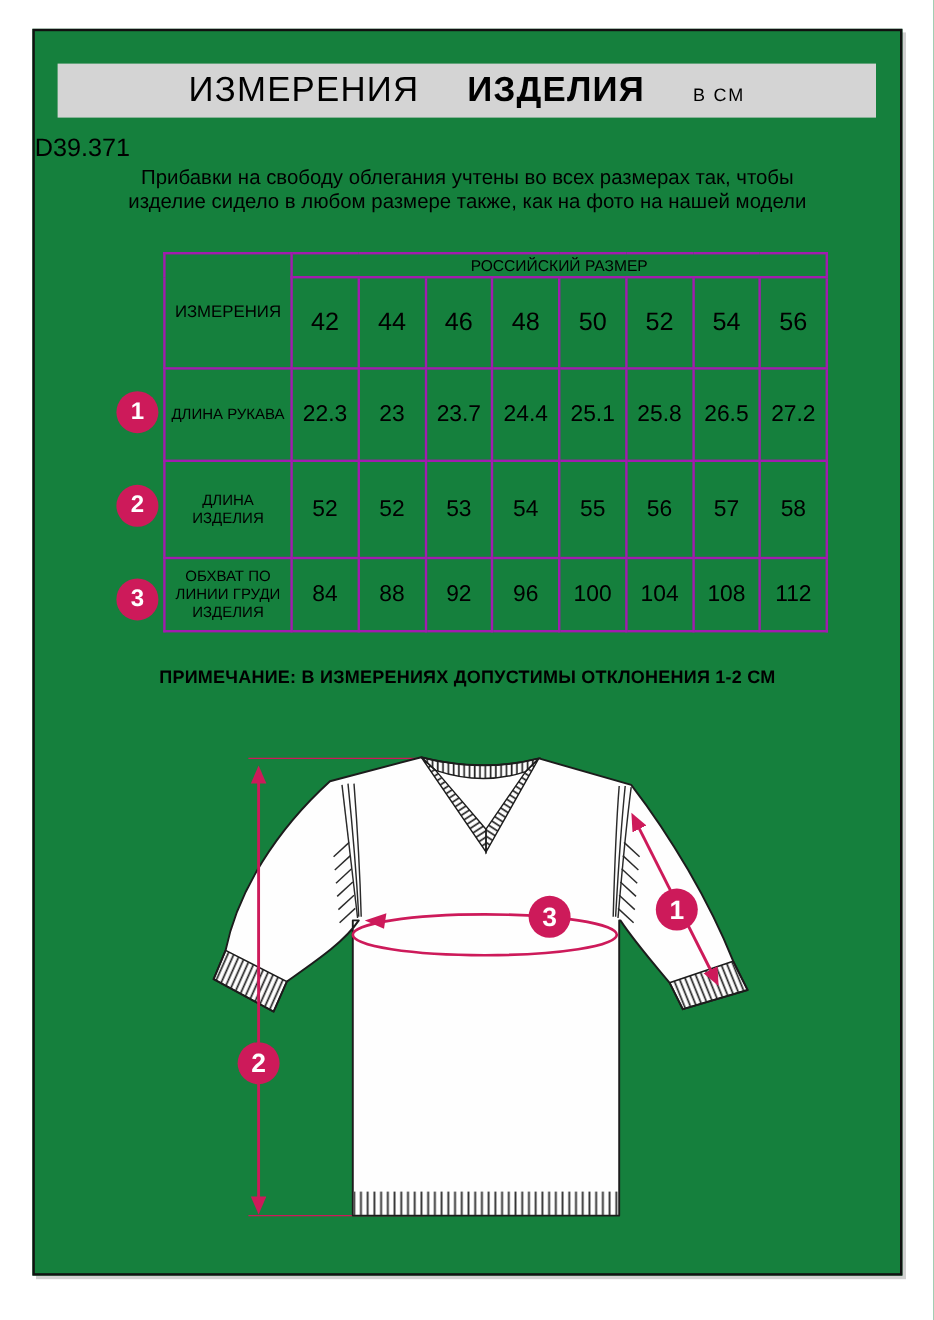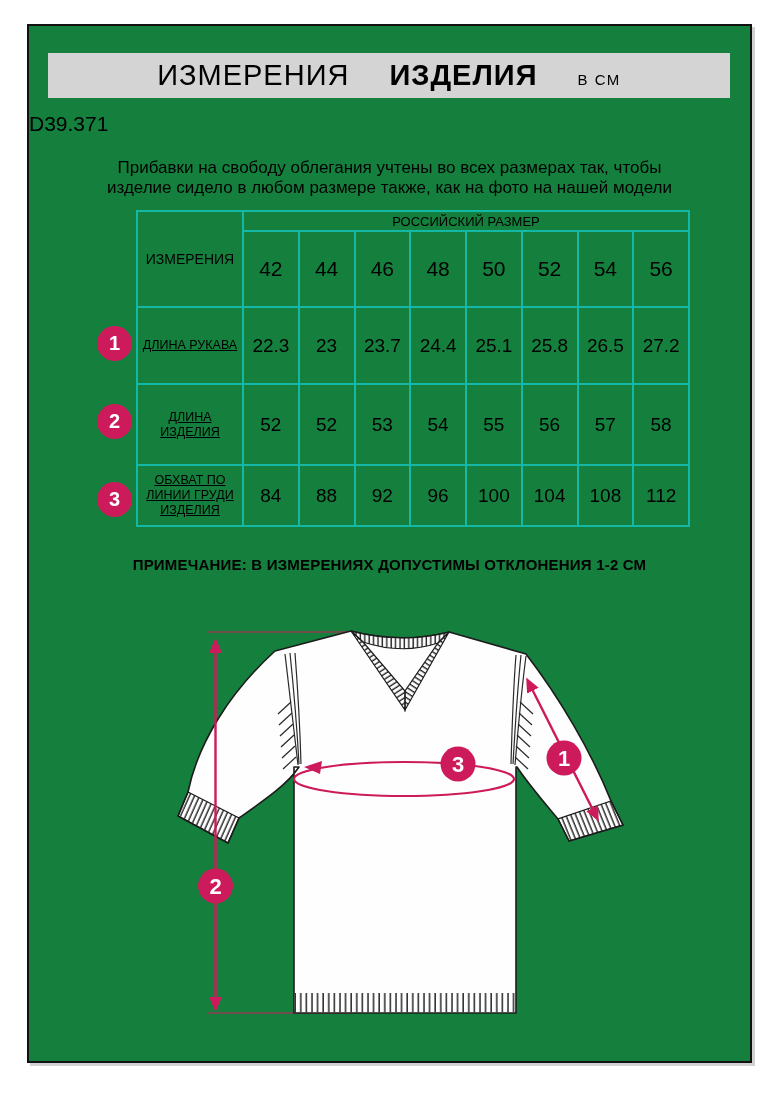--- a/index.html
+++ b/index.html
@@ -15,36 +15,36 @@
   .header-bar{
     position:absolute;left:19px;top:27px;width:682px;height:45px;background:#d4d4d4;
     display:flex;align-items:center;justify-content:center;gap:40px;
   }
   .t1{font-size:29px;font-weight:400;letter-spacing:1px;}
   .t2{font-size:29px;font-weight:700;letter-spacing:1px;}
   .t3{font-size:15px;font-weight:400;letter-spacing:1.5px;padding-top:7px;}
   .code{position:absolute;top:86px;left:0;width:100%;text-align:left;font-size:21px;}
   .desc{
     position:absolute;top:112px;left:60px;width:601px;text-align:center;
-    font-size:17px;line-height:20px;margin-top:20px;
+    font-size:17px;line-height:20px;
   }
   table.size-table{
     position:absolute;left:107px;top:184px;border-collapse:collapse;table-layout:fixed;
   }
   .size-table th,.size-table td{
-    border:2px solid #14b8a6;text-align:center;vertical-align:middle;padding:0;font-weight:400;
+    border:2px solid #a21caf;text-align:center;vertical-align:middle;padding:0;font-weight:400;
   }
   .group-h{font-size:13px;height:18px;}
   .measure-h{font-size:14px;}
   tr.r-sizes{height:76px;margin-left:28px;}
   tr.r-d1{height:77px;}
   tr.r-d2{height:81px;margin-left:28px;}
   tr.r-d3{height:61px;margin-top:36px;}
   .size-cell{font-size:21px;font-weight:700;}
-  .label-cell{font-size:12.5px;line-height:15px;white-space:pre-line;padding:0 3px;text-decoration:underline;}
+  .label-cell{font-size:12.5px;line-height:15px;white-space:pre-line;padding:0 3px;}
   .val{font-size:19px;}
   .marker{
     position:absolute;width:35px;height:35px;border-radius:50%;background:#cd1a5a;
     color:#fff;font-weight:700;font-size:20px;display:flex;align-items:center;justify-content:center;
   }
   .m1{left:68px;top:300px;}
   .m2{left:68px;top:378px;}
   .m3{left:68px;top:456px;}
   .note{position:absolute;top:530px;left:0;width:100%;text-align:center;font-weight:700;font-size:15px;letter-spacing:.2px;}
   svg.diagram{position:absolute;left:138px;top:584px;}

